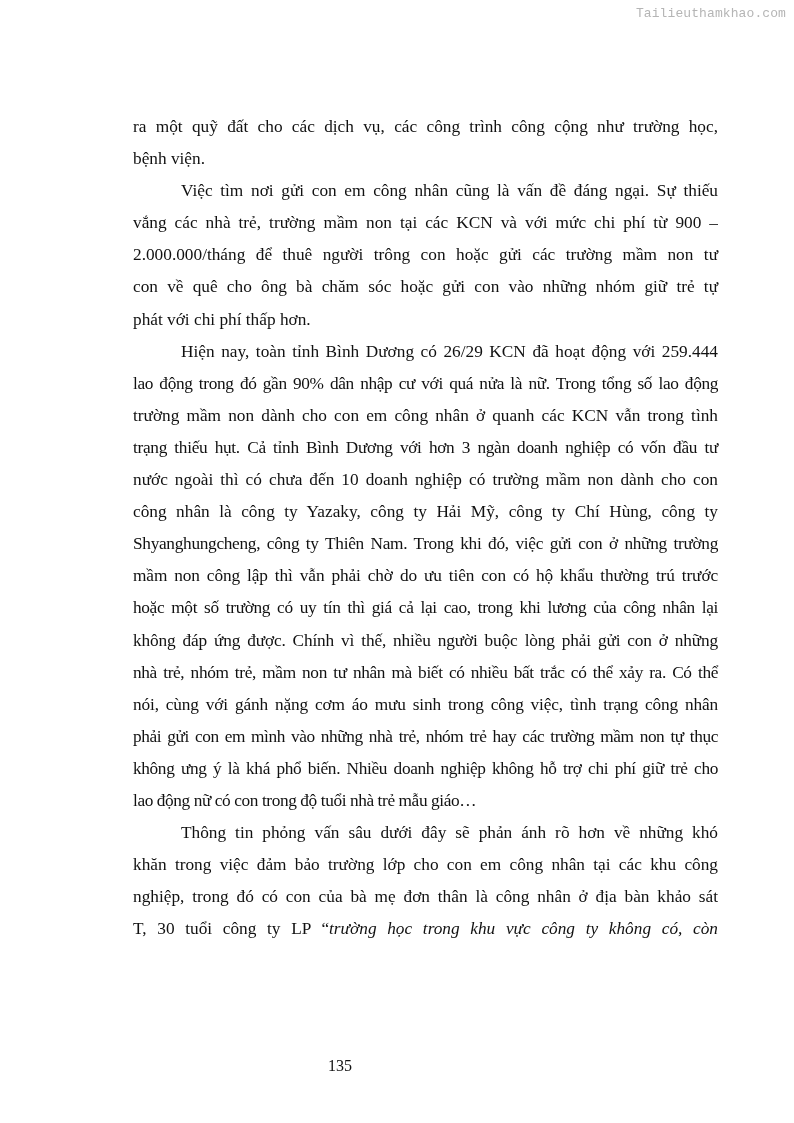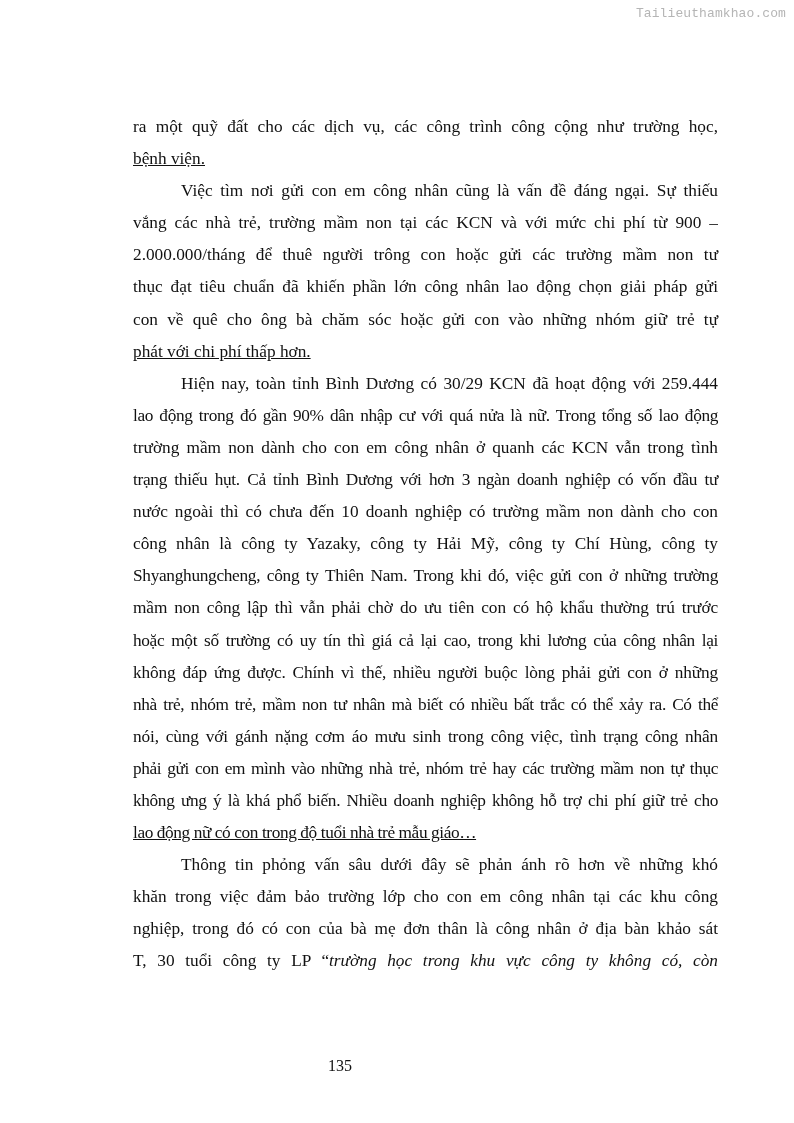--- a/index.html
+++ b/index.html
@@ -38,21 +38,20 @@
       text-align-last: left;
     }
     .para .line {
       display: block;
       text-align: justify;
       text-align-last: justify;
       white-space: nowrap;
     }
     .para .line.last {
       text-align-last: left;
-      text-decoration: underline;
     }
     em {
       font-style: italic;
     }
     .page-number {
       position: absolute;
       top: 1057px;
       left: 0;
       width: 680px;
       text-align: center;
@@ -68,27 +67,26 @@
 
   <p class="para">
     <span class="line">ra một quỹ đất cho các dịch vụ, các công trình công cộng như trường học,</span>
     <span class="line last">bệnh viện.</span>
   </p>
 
   <p class="para">
     <span class="line" style="padding-left:48px">Việc tìm nơi gửi con em công nhân cũng là vấn đề đáng ngại. Sự thiếu</span>
     <span class="line">vắng các nhà trẻ, trường mầm non tại các KCN và với mức chi phí từ 900 –</span>
     <span class="line">2.000.000/tháng để thuê người trông con hoặc gửi các trường mầm non tư</span>
-    <span class="line">thục đạt tiêu chuẩn đã khiến phần lớn công nhân lao động chọn giải pháp gửi</span>
     <span class="line">con về quê cho ông bà chăm sóc hoặc gửi con vào những nhóm giữ trẻ tự</span>
     <span class="line last">phát với chi phí thấp hơn.</span>
   </p>
 
   <p class="para">
-    <span class="line" style="padding-left:48px">Hiện nay, toàn tỉnh Bình Dương có 30/29 KCN đã hoạt động với 259.444</span>
+    <span class="line" style="padding-left:48px">Hiện nay, toàn tỉnh Bình Dương có 26/29 KCN đã hoạt động với 259.444</span>
     <span class="line" style="letter-spacing:-0.35px">lao động trong đó gần 90% dân nhập cư với quá nửa là nữ. Trong tổng số lao động</span>
     <span class="line">trường mầm non dành cho con em công nhân ở quanh các KCN vẫn trong tình</span>
     <span class="line" style="letter-spacing:-0.3px">trạng thiếu hụt. Cả tỉnh Bình Dương với hơn 3 ngàn doanh nghiệp có vốn đầu tư</span>
     <span class="line">nước ngoài thì có chưa đến 10 doanh nghiệp có trường mầm non dành cho con</span>
     <span class="line">công nhân là công ty Yazaky, công ty Hải Mỹ, công ty Chí Hùng, công ty</span>
     <span class="line" style="letter-spacing:-0.3px">Shyanghungcheng, công ty Thiên Nam. Trong khi đó, việc gửi con ở những trường</span>
     <span class="line" style="letter-spacing:-0.1px">mầm non công lập thì vẫn phải chờ do ưu tiên con có hộ khẩu thường trú trước</span>
     <span class="line" style="letter-spacing:-0.35px">hoặc một số trường có uy tín thì giá cả lại cao, trong khi lương của công nhân lại</span>
     <span class="line" style="letter-spacing:-0.15px">không đáp ứng được. Chính vì thế, nhiều người buộc lòng phải gửi con ở những</span>
     <span class="line" style="letter-spacing:-0.35px">nhà trẻ, nhóm trẻ, mầm non tư nhân mà biết có nhiều bất trắc có thể xảy ra. Có thể</span>

